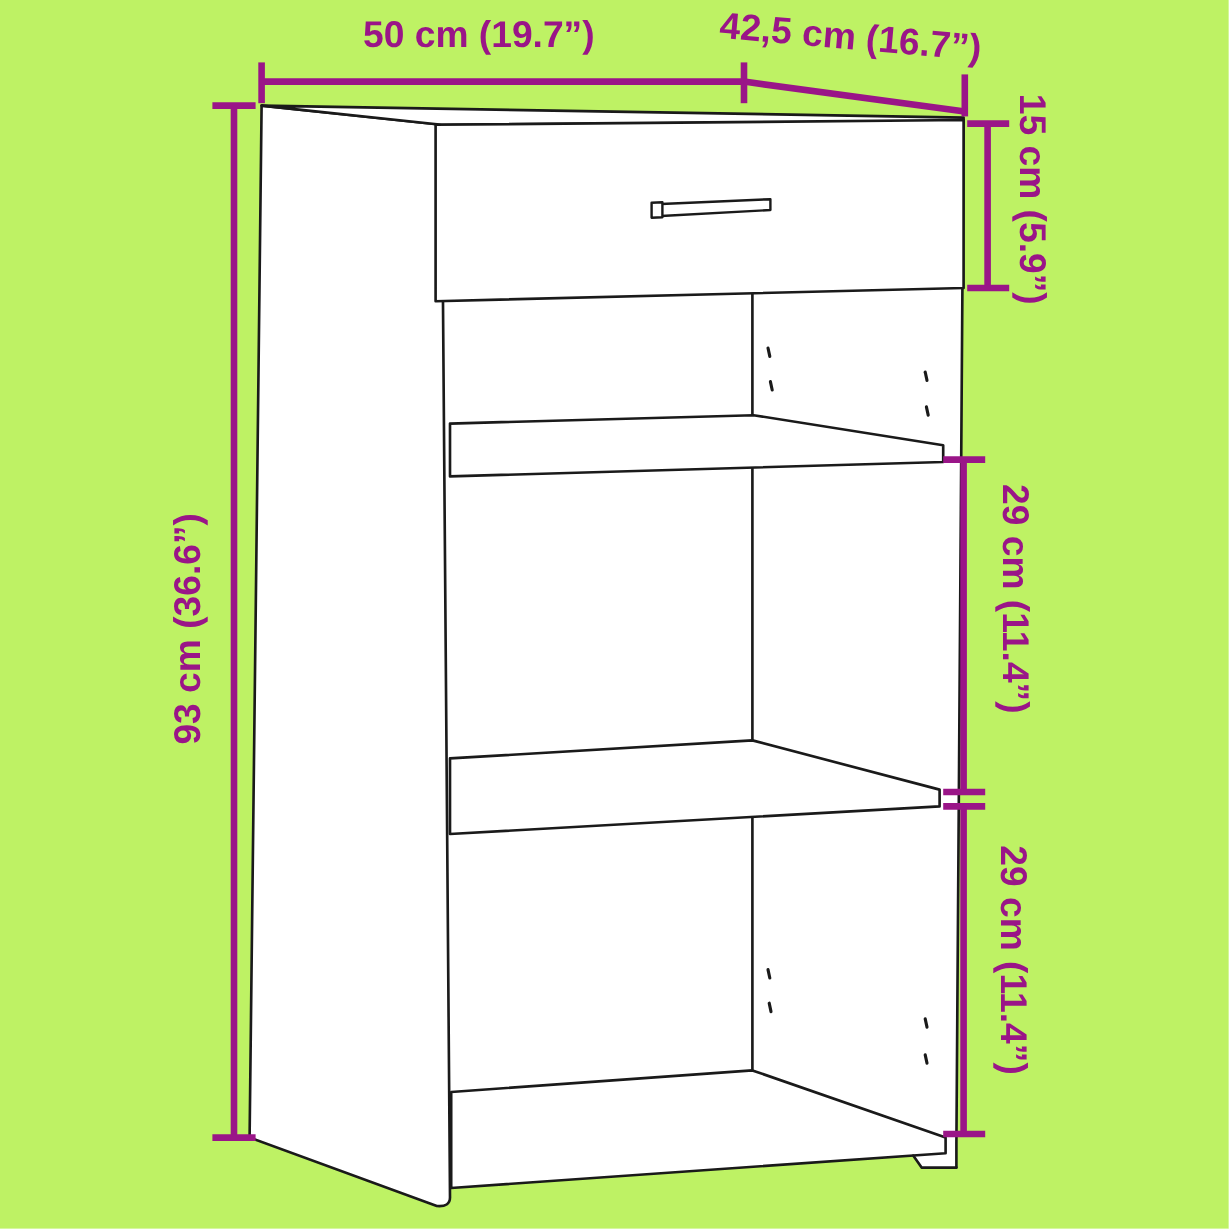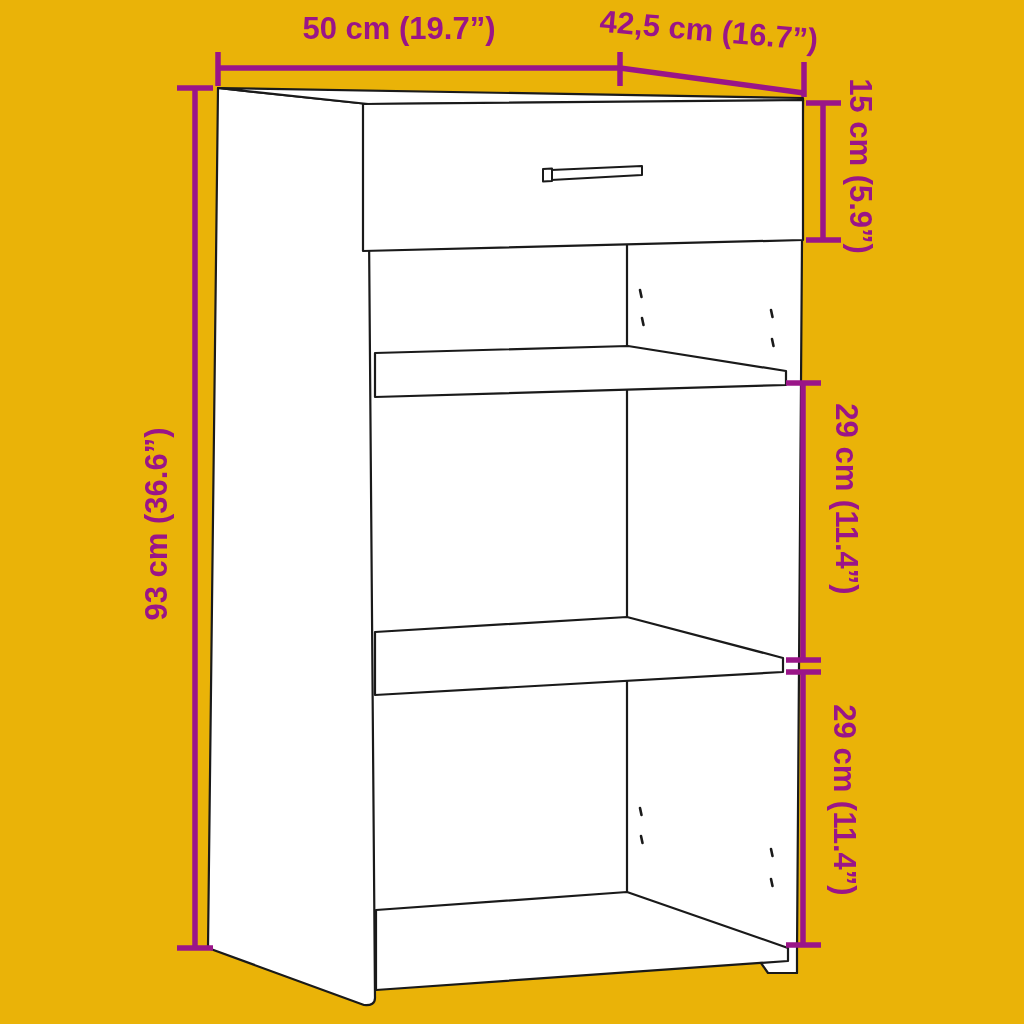--- a/index.html
+++ b/index.html
@@ -1,16 +1,16 @@
 <!DOCTYPE html>
 <html><head>
 <meta charset="utf-8">
 <style>
   html,body{margin:0;padding:0;background:#ffffff;}
-  .stage{position:relative;width:1024px;height:1024px;background:#eab308;overflow:hidden;}
+  .stage{position:relative;width:1024px;height:1024px;background:#bef264;overflow:hidden;}
   svg{display:block;}
   .dim-text{
     font-family:"Liberation Sans","DejaVu Sans",sans-serif;
     font-weight:700;
     font-size:31px;
   }
 </style>
 </head>
 <body>
 

